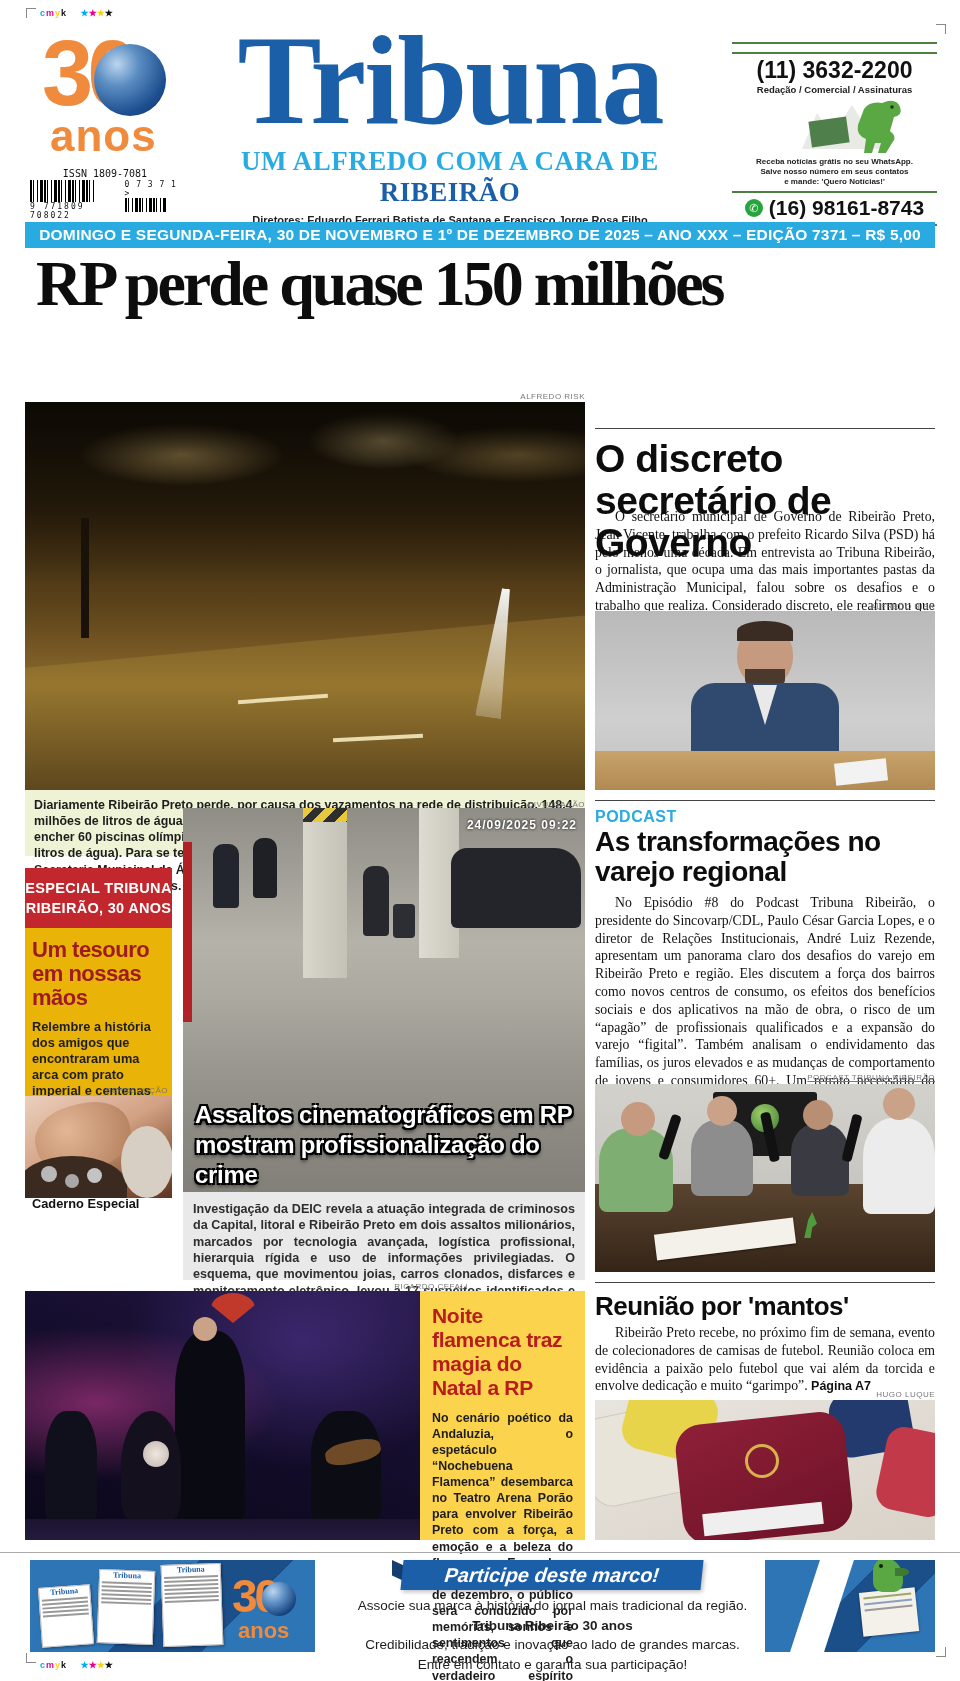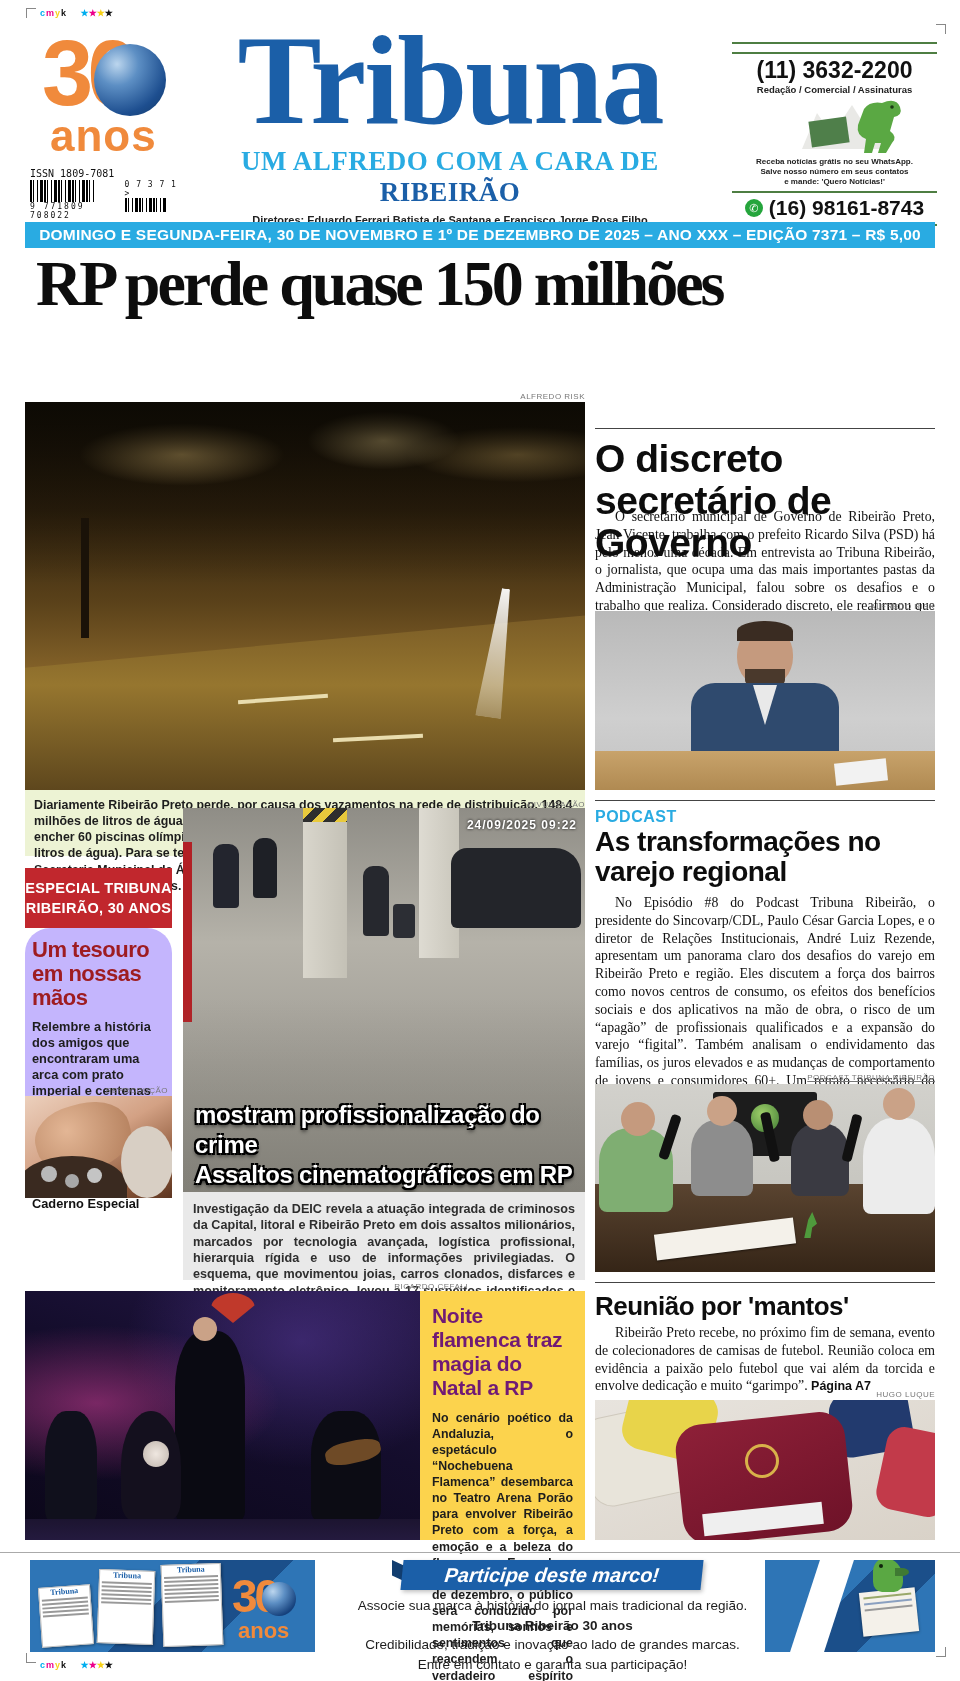--- a/index.html
+++ b/index.html
@@ -16,21 +16,21 @@
   .cm-tl{border-left:1px solid #888;border-top:1px solid #888}
   .cm-tr{border-right:1px solid #888;border-top:1px solid #888}
   .cm-bl{border-left:1px solid #888;border-bottom:1px solid #888}
   .cm-br{border-right:1px solid #888;border-bottom:1px solid #888}
 
   
   .logo30-num { font-size:92px; font-weight:bold; color:#f08a3c; line-height:0.9; letter-spacing:-6px; }
   .logo30-globe { width:72px; height:72px; border-radius:50%;
     background: radial-gradient(circle at 32% 28%, #bcd6ee 0%, #5d8fc4 30%, #1d4e8f 70%, #123763 100%); }
   .logo30-anos { font-size:44px; font-weight:bold; color:#f08a3c; letter-spacing:1px; line-height:1; }
-  .issn-text { font-size:10px; color:#111; font-family:"DejaVu Sans Mono",monospace; }
+  .issn-text { font-size:10px; color:#111; font-family:"DejaVu Sans Mono",monospace;text-align:center; }
   .barcode { background: repeating-linear-gradient(90deg,#000 0 2px,#fff 2px 3px,#000 3px 4px,#fff 4px 7px,#000 7px 8px,#fff 8px 10px,#000 10px 13px,#fff 13px 14px); }
   .barcode-digits { font-size:8px; font-family:"DejaVu Sans Mono",monospace; letter-spacing:2px; color:#111; }
   .masthead-title { font-family:"Liberation Serif",serif; font-weight:bold; color:#1b5fa8; font-size:126px; line-height:1; letter-spacing:-2px; }
   .slogan { font-family:"Liberation Serif",serif; font-weight:bold; font-size:27px; letter-spacing:0.5px; }
   .slogan .lt { color:#29abe2; } .slogan .dk { color:#1b5fa8; }
   .directors { font-size:11px; font-weight:bold; color:#222; }
 
   .contact { width:205px; text-align:center; }
   .greenrule { border-top:2px solid #4e7e42; }
   .phone-big { font-size:23px; font-weight:bold; color:#111; }
@@ -54,34 +54,34 @@
   .serifbody .ind { display:inline-block; width:20px; }
   .pageref { font-family:"Liberation Sans",sans-serif; font-weight:bold; font-size:12.5px; color:#111; }
   .h-right { font-size:39px; font-weight:bold; color:#0d0d0d; line-height:1.08; letter-spacing:-0.5px; }
   .kicker-pod { font-size:16px; font-weight:bold; color:#29abe2; letter-spacing:0.5px; }
 
   
   .leadcap { background:#edf3d4; font-size:12.4px; font-weight:bold; color:#1d1d1d; line-height:1.3; padding:7px 9px; }
 
   
   .redbox { background:#c1272d; color:#fff; font-size:14.5px; font-weight:bold; text-align:center; line-height:1.35; padding-top:11px; letter-spacing:0.3px; }
-  .pinkbox { background:#c4b5fd;border-radius:25px; }
+  .pinkbox { background:#eab308; }
   .tesouro-h { font-size:22px; font-weight:bold; color:#9e1c21; line-height:1.1; letter-spacing:-0.5px; }
   .sidebody { font-size:12.8px; font-weight:bold; color:#1d1d1d; line-height:1.26; }
 
   
   .camphoto { background:linear-gradient(180deg,#8f8d86 0%,#b5b2a9 35%,#a5a29a 60%,#8a8880 100%); overflow:hidden; }
   .cam-ts { font-size:12px; font-weight:bold; color:#fff; text-shadow:0 0 3px #000; letter-spacing:1px; }
   .overlayhead { font-size:24px; font-weight:bold; color:#fff; line-height:1.25;
      text-shadow:-2px -2px 0 #000, 2px -2px 0 #000, -2px 2px 0 #000, 2px 2px 0 #000, 0 3px 4px #000; letter-spacing:-0.3px; }
   .graybox { background:#e9e9e9; font-size:12.6px; font-weight:bold; color:#2e2e2e; line-height:1.3; text-align:justify; padding:9px 10px; }
 
   
   .yellowbox { background:#fcd34d; padding:13px 12px; }
-  .flam-h { font-size:21px; font-weight:bold; color:#701a75; line-height:1.15; letter-spacing:-0.3px; }
+  .flam-h { font-size:21px; font-weight:bold; color:#b91c1c; line-height:1.15; letter-spacing:-0.3px; }
   .flam-b { font-size:12.4px; font-weight:bold; color:#1d1d1d; line-height:1.3; text-align:justify; }
 
   
   .photo { overflow:hidden; }
   .ph-street { background:linear-gradient(180deg,#1c1409 0%,#32230e 28%,#5b421a 52%,#8a672b 72%,#55401a 100%); }
   .ph-portrait { background:linear-gradient(180deg,#b9b9b9 0%,#cfcfcf 60%,#c2c2c2 100%); }
   .ph-hands { background:linear-gradient(150deg,#ecd0bd 0%,#d3a184 45%,#8a5638 80%,#5c3521 100%); }
   .ph-podcast { background:linear-gradient(180deg,#d2d1cc 0%,#c7c6c0 55%,#54402c 56%,#3c2c1e 100%); }
   .ph-shirts { background:linear-gradient(160deg,#e8e4de 0%,#d9d2c8 100%); }
   .ph-flam { background:linear-gradient(200deg,#241745 0%,#140d2c 45%,#0b0719 100%); }
@@ -270,22 +270,22 @@
   <div class="abs" style="left:120px;top:0;width:44px;height:170px;background:linear-gradient(90deg,#d9d6cc,#c4c1b6);"></div>
   <div class="abs" style="left:120px;top:0;width:44px;height:14px;background:repeating-linear-gradient(135deg,#e8c93c 0 8px,#2e2e2e 8px 16px);"></div>
   <div class="abs" style="left:236px;top:0;width:40px;height:150px;background:linear-gradient(90deg,#dedbd2,#c9c6bb);"></div>
   <div class="abs" style="left:268px;top:40px;width:130px;height:80px;border-radius:16px 26px 6px 6px;background:#23252a;"></div>
   <div class="abs" style="left:30px;top:36px;width:26px;height:64px;border-radius:10px 10px 4px 4px;background:#23252e;"></div>
   <div class="abs" style="left:70px;top:30px;width:24px;height:60px;border-radius:10px 10px 4px 4px;background:#1e2026;"></div>
   <div class="abs" style="left:180px;top:58px;width:26px;height:70px;border-radius:10px 10px 4px 4px;background:#26282e;"></div>
   <div class="abs" style="left:210px;top:96px;width:22px;height:34px;background:#2c2e34;border-radius:4px;"></div>
   <div class="abs" style="left:0;top:190px;width:402px;height:194px;background:linear-gradient(180deg,rgba(150,148,140,0.0),rgba(120,118,110,0.45));"></div>
   <div class="abs overlayhead" style="left:12px;top:292px;width:382px;">
+    <div>Assaltos cinematográficos em RP</div>
     <div>mostram profissionalização do crime</div>
-    <div>Assaltos cinematográficos em RP</div>
   </div>
 </div>
 <div class="abs graybox" style="left:183px;top:1192px;width:402px;height:88px;">
   <span>Investigação da DEIC revela a atuação integrada de criminosos da Capital, litoral e Ribeirão Preto em dois assaltos milionários, marcados por tecnologia avançada, logística profissional, hierarquia rígida e uso de informações privilegiadas. O esquema, que movimentou joias, carros clonados, disfarces e monitoramento eletrônico, levou a 17 suspeitos identificados e 15 presos no assalto ao Edifício Jatiúca, parte deles que também participou de um roubo na Ribeirânia meses antes e que teve 12 integrantes identificados. A organização criminosa já havia elencado mais 13 potenciais vítimas. </span><span class="pageref" style="font-size:12.6px;">Página A5</span>
 </div>
 
 <div class="abs credit" style="left:300px;top:1282px;width:168px;">RICARDO CEFALI</div>
 <div class="abs photo ph-flam" style="left:25px;top:1291px;width:395px;height:249px;">
   <div class="abs" style="left:0;top:0;width:100%;height:100%;background:radial-gradient(ellipse at 18% 45%,rgba(206,62,150,0.55) 0%,rgba(206,62,150,0) 40%),radial-gradient(ellipse at 70% 20%,rgba(90,60,160,0.5) 0%,rgba(90,60,160,0) 45%);"></div>
   <div class="abs" style="left:150px;top:40px;width:70px;height:190px;background:#0a0a12;border-radius:40% 40% 10% 10%/30% 30% 5% 5%;"></div>

